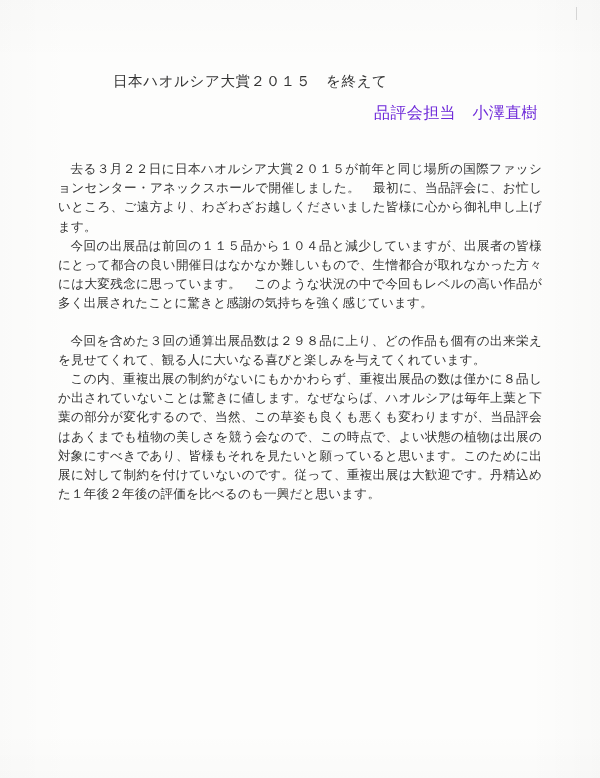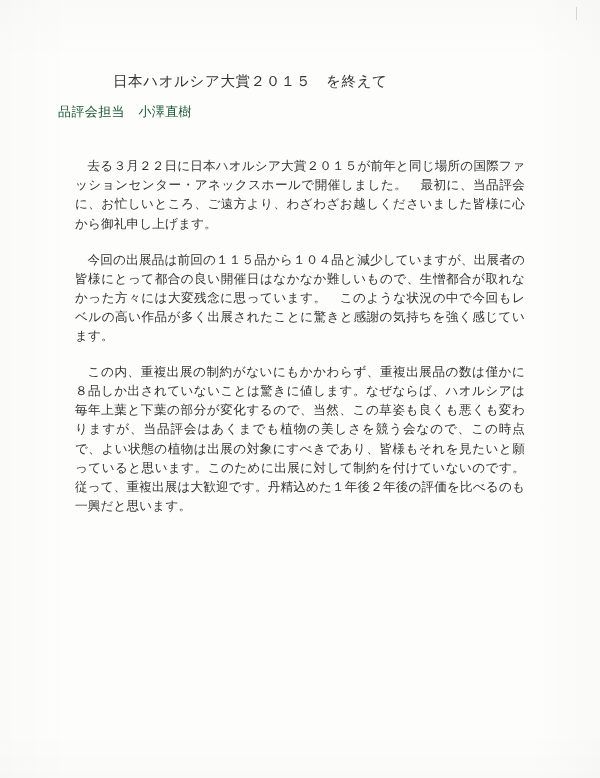--- a/index.html
+++ b/index.html
@@ -51,31 +51,32 @@
     font-weight: 400;
     letter-spacing: 0.6px;
     color: #333333;
     text-indent: 55px;
     line-height: 1.4;
     white-space: pre;
   }
   .byline {
     margin: 0;
     padding-top: 12px;
-    font-size: 13px;
-    color: #14532d;
+    font-size: 16px;
+    color: #6d28d9;
+    text-align: right;
     padding-right: 4px;
     letter-spacing: 0.4px;
     white-space: pre;
   }
   .body-block {
     padding-top: 16px;
   }
   .para {
-    margin: 17px;
+    margin: 0;
     font-size: 12.6px;
     line-height: 19.1px;
     color: #333333;
     text-align: justify;
     text-justify: inter-character;
     text-indent: 1em;
     letter-spacing: 0.15px;
     word-break: break-all;
   }
   .para.gap {
@@ -95,18 +96,19 @@
 
   <div class="content">
 
     <h1 class="doc-title">日本ハオルシア大賞２０１５　を終えて</h1>
 
     <div class="byline">品評会担当　小澤直樹</div>
 
     <div class="body-block">
       <p class="para gap">去る３月２２日に日本ハオルシア大賞２０１５が前年と同じ場所の国際ファッションセンター・アネックスホールで開催しました。　最初に、当品評会に、お忙しいところ、ご遠方より、わざわざお越しくださいました皆様に心から御礼申し上げます。</p>
       <p class="para tight">今回の出展品は前回の１１５品から１０４品と減少していますが、出展者の皆様にとって都合の良い開催日はなかなか難しいもので、生憎都合が取れなかった方々には大変残念に思っています。　このような状況の中で今回もレベルの高い作品が多く出展されたことに驚きと感謝の気持ちを強く感じています。</p>
+      <p class="para gap">今回を含めた３回の通算出展品数は２９８品に上り、どの作品も個有の出来栄えを見せてくれて、観る人に大いなる喜びと楽しみを与えてくれています。</p>
       <p class="para tight">この内、重複出展の制約がないにもかかわらず、重複出展品の数は僅かに８品しか出されていないことは驚きに値します。なぜならば、ハオルシアは毎年上葉と下葉の部分が変化するので、当然、この草姿も良くも悪くも変わりますが、当品評会はあくまでも植物の美しさを競う会なので、この時点で、よい状態の植物は出展の対象にすべきであり、皆様もそれを見たいと願っていると思います。このために出展に対して制約を付けていないのです。従って、重複出展は大歓迎です。丹精込めた１年後２年後の評価を比べるのも一興だと思います。</p>
 
     </div>
 
   </div>
 </div>
 
 </body></html>

